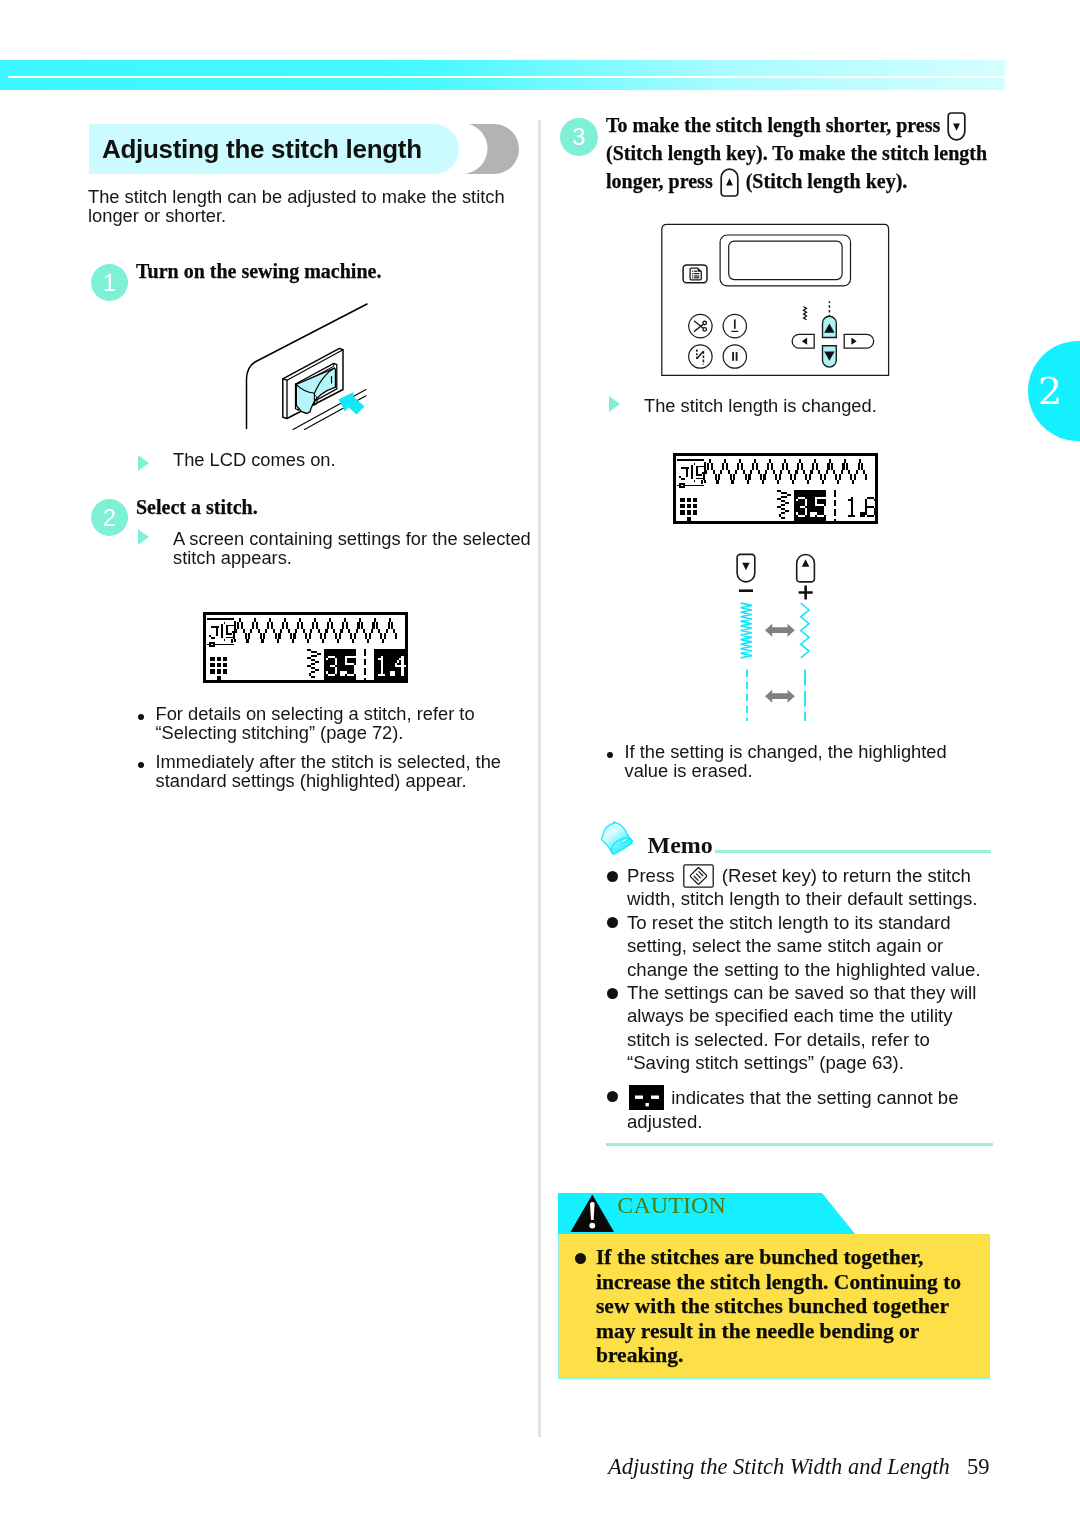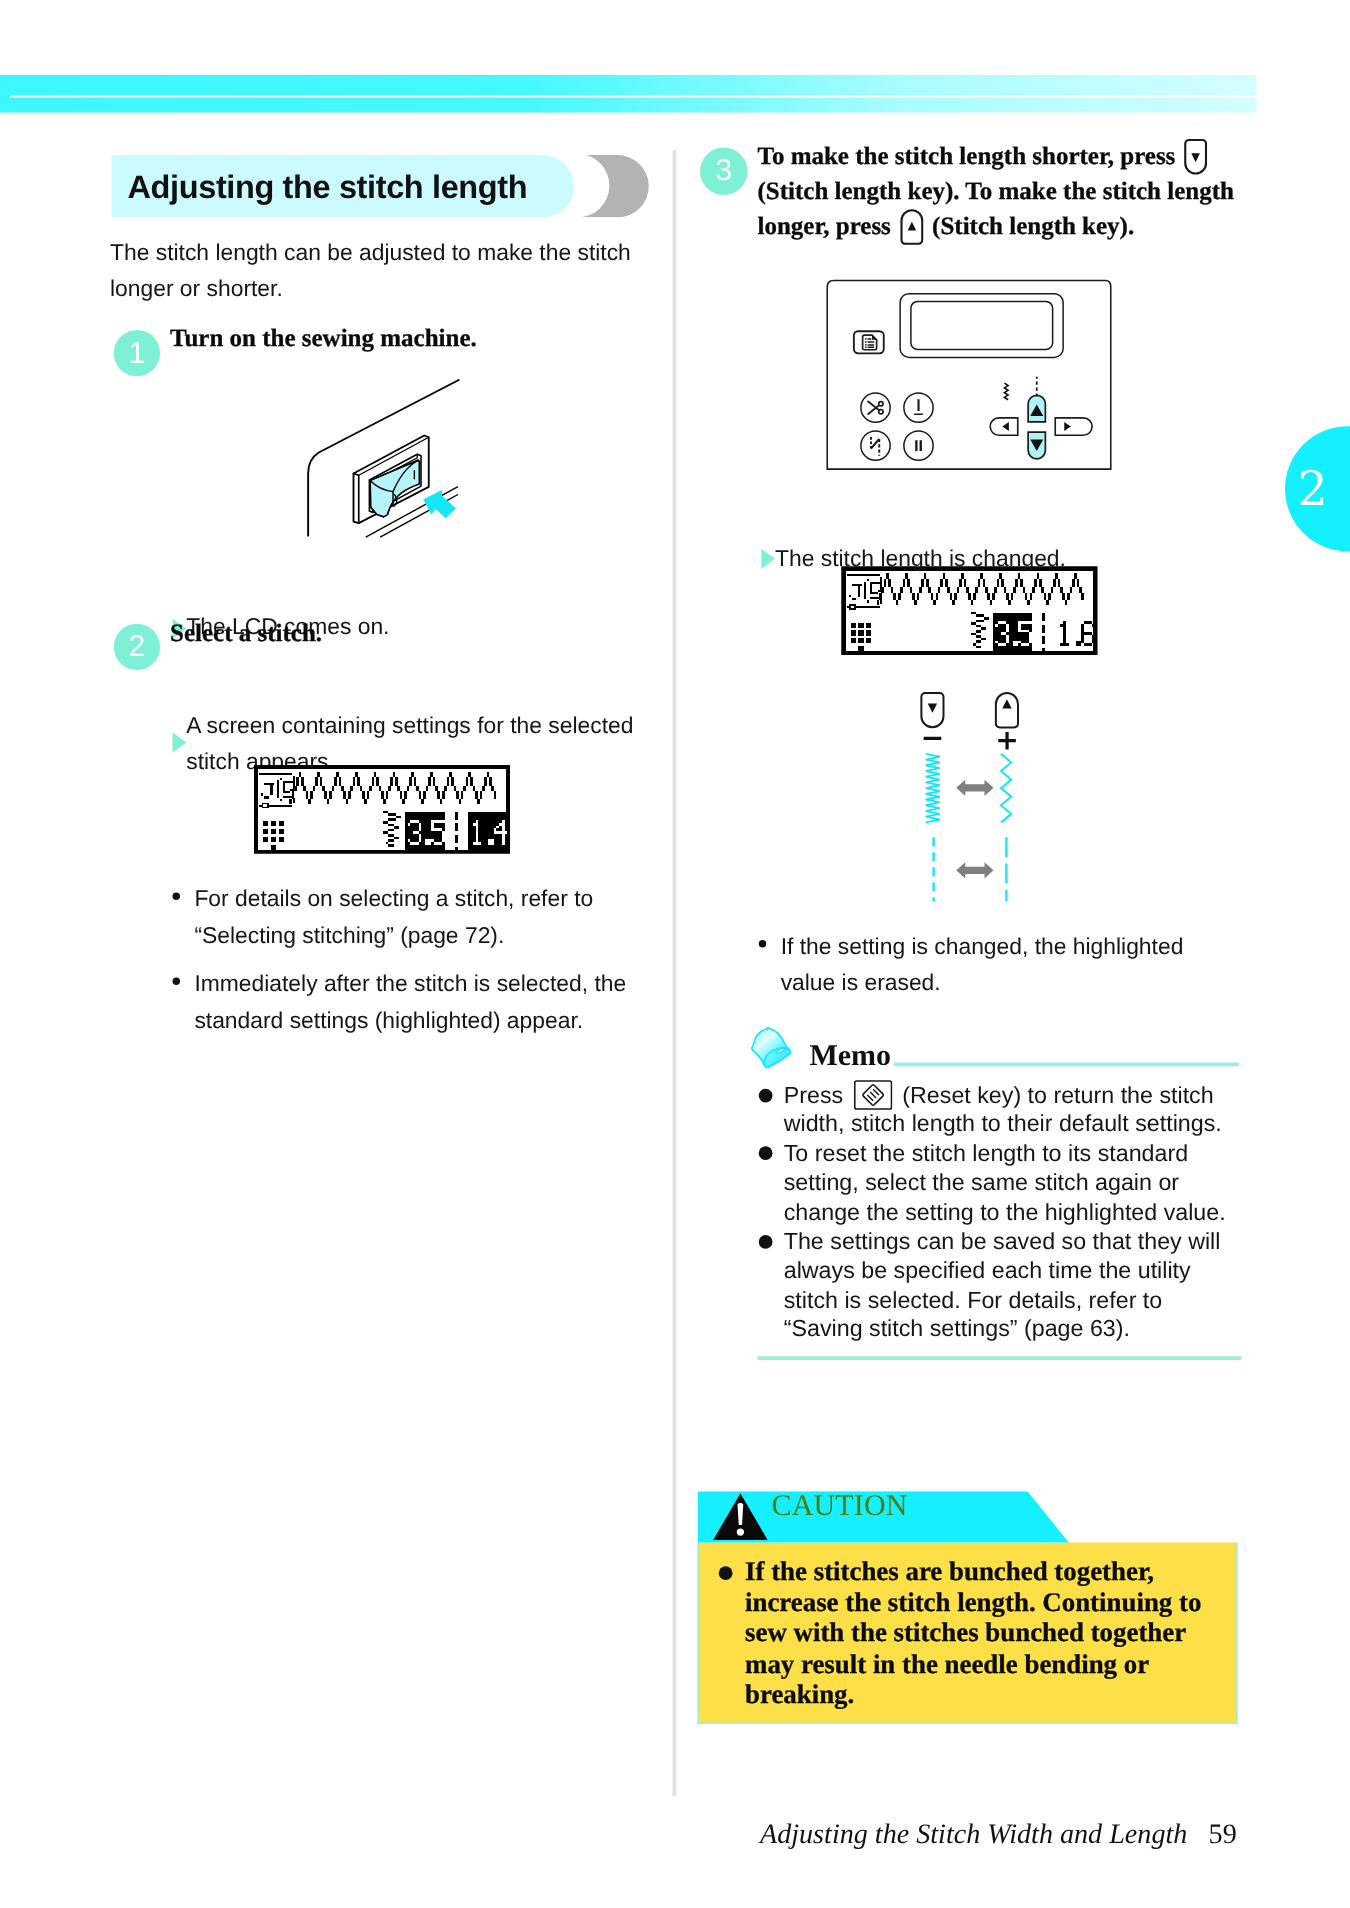--- a/index.html
+++ b/index.html
@@ -21,41 +21,41 @@
       font-family:"DejaVu Serif",serif;font-size:38px;line-height:1;}
 
   
   #divider{left:538px;top:120px;width:3px;height:1317px;background:#dfe6e2;}
 
   
   #titlewrap{left:89px;top:124px;width:440px;height:50px;}
   #titlewrap svg{position:absolute;left:0;top:0;}
   #titlewrap .t{position:absolute;left:13px;top:0;height:50px;display:flex;align-items:center;
       font-size:26px;font-weight:bold;color:#111;letter-spacing:-0.3px;}
-  .ptext{font-family:"Liberation Sans",sans-serif;font-size:18.3px;line-height:29px;color:#161616;}
+  .ptext{font-family:"Liberation Sans",sans-serif;font-size:18.3px;line-height:19px;color:#161616;}
   .btext{font-family:"Liberation Serif",serif;font-size:20px;font-weight:bold;line-height:25.5px;color:#0b0b0b;
      -webkit-text-stroke:0.25px #0b0b0b;}
 
   .stepnum{border-radius:50%;background:#7ef0d5;color:#fff;
       display:flex;align-items:center;justify-content:center;
       font-family:"Liberation Sans",sans-serif;}
 
   .tri{width:0;height:0;border-left:11px solid #7ef0d5;border-top:8.5px solid transparent;
       border-bottom:8.5px solid transparent;}
 
   .dot{width:6px;height:6px;border-radius:50%;background:#111;}
   .bigdot{width:11px;height:11px;border-radius:50%;background:#111;}
 
   #intro{left:88px;top:187px;width:450px;}
   #step1num{left:91px;top:264px;width:37px;height:37px;font-size:24px;}
   #step1title{left:136px;top:259px;}
   #switchfig{left:240px;top:300px;}
   #step1res{left:138px;top:450px;}
   #step1res .tri{margin-top:5px;}
-  .resrow{display:flex;align-items:center;gap:0;margin-top:36px;}
+  .resrow{display:flex;align-items:flex-start;gap:24px;}
   #step2num{left:91px;top:499px;width:37px;height:37px;font-size:24px;}
   #step2title{left:136px;top:495px;}
   #step2res{left:138px;top:529px;width:400px;}
   #lcdleft{left:203px;top:612px;}
   #lbullets{left:138px;top:704px;width:380px;}
 
   
   #step3num{left:560px;top:118px;width:38px;height:38px;font-size:24px;}
   #step3title{left:606px;top:112px;width:392px;line-height:27.8px;}
   #step3title .kb{display:inline-block;width:19px;height:0;overflow:visible;position:relative;vertical-align:baseline;margin:0 2px;}
@@ -378,20 +378,29 @@
             </svg></span><span> (Reset key) to return the stitch width, stitch length to their default settings.</span></div>
     </div>
     <div class="mrow">
       <div class="bigdot"></div>
       <div class="memo-text">To reset the stitch length to its standard setting, select the same stitch again or change the setting to the highlighted value.</div>
     </div>
     <div class="mrow">
       <div class="bigdot"></div>
       <div class="memo-text">The settings can be saved so that they will always be specified each time the utility stitch is selected. For details, refer to “Saving stitch settings” (page 63).</div>
     </div>
+    <div class="mrow gap2">
+      <div class="bigdot"></div>
+      <div class="memo-text"><span class="inlinekey"><svg width="35" height="25" viewBox="0 0 35 25">
+              <rect x="0" y="0" width="35" height="25" fill="#000"></rect>
+              <rect x="6" y="10.5" width="8" height="3.4" fill="#fff"></rect>
+              <rect x="16.5" y="18" width="3.4" height="3.4" fill="#fff"></rect>
+              <rect x="22" y="10.5" width="8" height="3.4" fill="#fff"></rect>
+            </svg></span><span> indicates that the setting cannot be adjusted.</span></div>
+    </div>
   </div>
   <div class="memobottomline"></div>
 </div>
 
 <div class="abs" id="caution">
   <div class="chead">
     <svg width="300" height="42" viewBox="0 0 300 42">
       <path d="M0 0 H264 L297 41 H0 Z" fill="#14f0ff"></path>
       <path d="M12.5 39 L34.3 1.5 L56.1 39 Z" fill="#0a0a0a"></path>
       <path d="M32 10.5 A2.6 2.6 0 0 1 36.6 10.5 L35.6 27 H33 Z" fill="#fff"></path>

